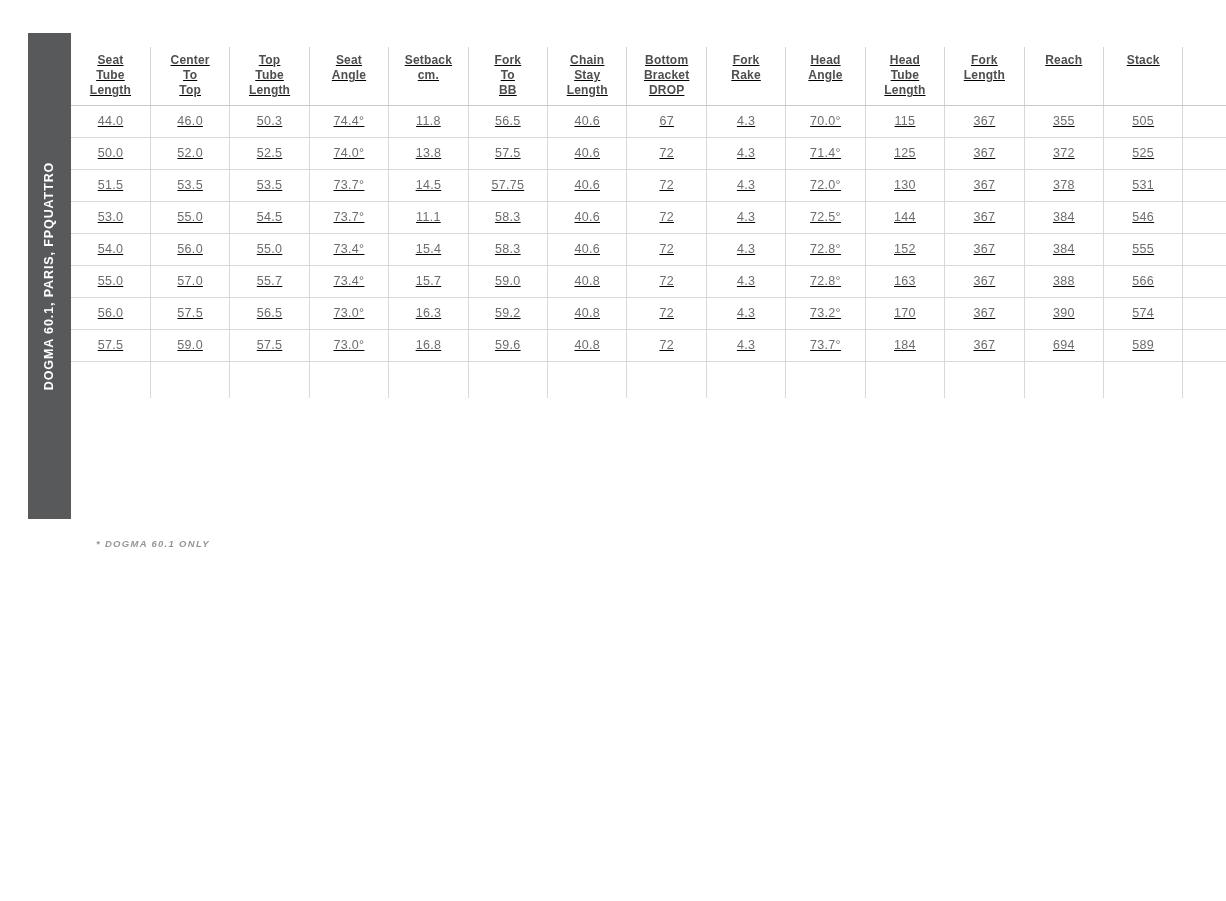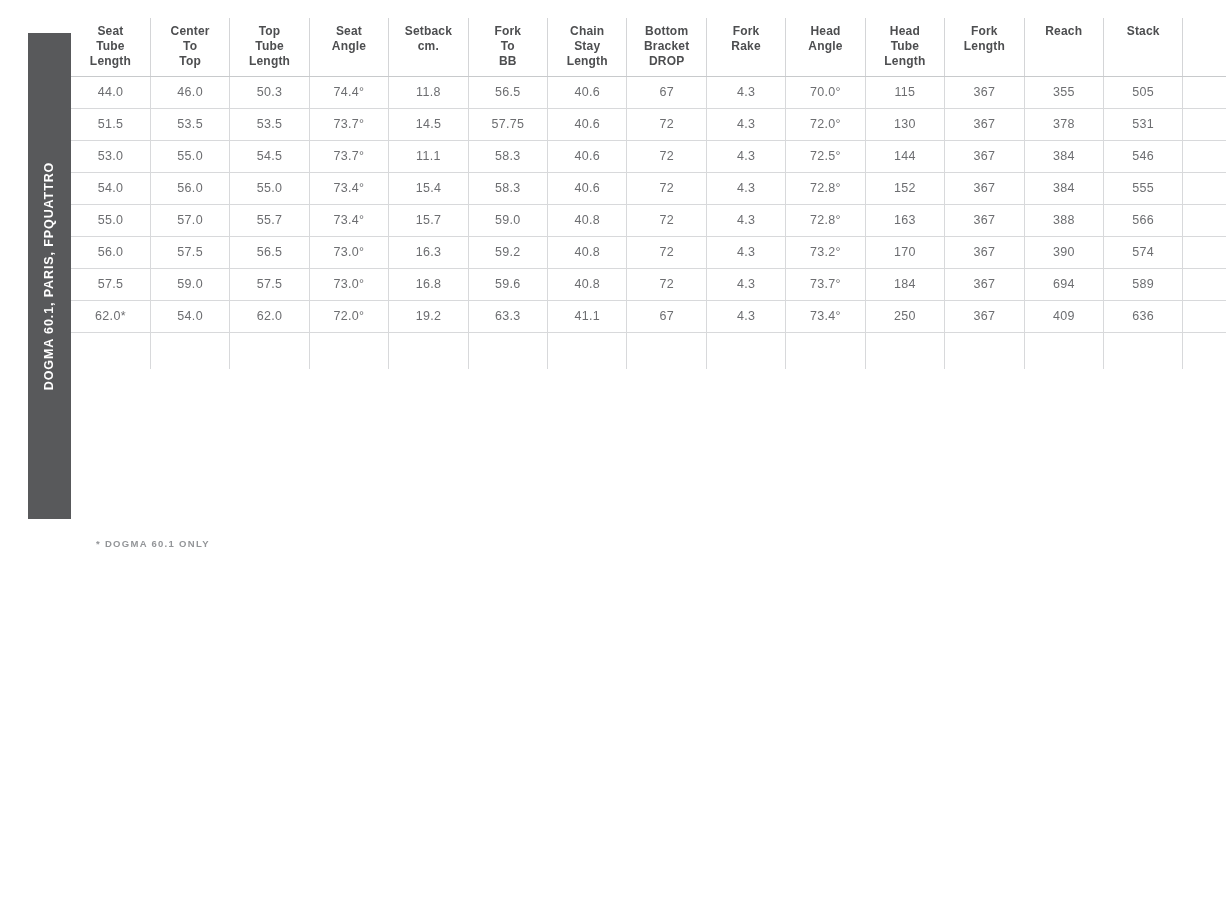--- a/index.html
+++ b/index.html
@@ -22,21 +22,21 @@
   .sidebar-text {
     transform: rotate(-90deg);
     white-space: nowrap;
     color: #ffffff;
     font-size: 12.5px;
     font-weight: bold;
     letter-spacing: 0.9px;
   }
 
   
-  .table-wrap { position: absolute; left: 71px; top: 18px; width: 1155px; }
+  .table-wrap { position: absolute; left: 71px; top: 47px; width: 1155px; text-decoration: underline; }
   table.geo {
     border-collapse: collapse;
     table-layout: fixed;
     width: 1155px;
   }
   col.c { width: 79.43px; }
   col.partial { width: auto; }
   th {
     height: 58px;
     vertical-align: top;
@@ -63,20 +63,21 @@
   }
   th.partial-cell, td.partial-cell { border-right: none; }
   tr.empty-row td { height: 37px; border-bottom: none; }
 
   .footnote {
     position: absolute; left: 96px; top: 538px;
     font-size: 9.5px;
     letter-spacing: 1.3px;
     color: #939598;
     font-weight: bold;
+    font-style: italic;
   }
 </style>
 </head>
 <body>
 
 <div class="page">
 
   <div class="sidebar">
     <span class="sidebar-text">DOGMA 60.1, PARIS, FPQUATTRO</span>
   </div>
@@ -150,20 +151,37 @@
             <td>67</td>
             <td>4.3</td>
             <td>70.0°</td>
             <td>115</td>
             <td>367</td>
             <td>355</td>
             <td>505</td>
             <td class="partial-cell"></td>
           </tr>
           <tr>
+            <td>50.0</td>
+            <td>52.0</td>
+            <td>52.5</td>
+            <td>74.0°</td>
+            <td>13.8</td>
+            <td>57.5</td>
+            <td>40.6</td>
+            <td>72</td>
+            <td>4.3</td>
+            <td>71.4°</td>
+            <td>125</td>
+            <td>367</td>
+            <td>372</td>
+            <td>525</td>
+            <td class="partial-cell"></td>
+          </tr>
+          <tr>
             <td>51.5</td>
             <td>53.5</td>
             <td>53.5</td>
             <td>73.7°</td>
             <td>14.5</td>
             <td>57.75</td>
             <td>40.6</td>
             <td>72</td>
             <td>4.3</td>
             <td>72.0°</td>
@@ -251,37 +269,20 @@
             <td>40.8</td>
             <td>72</td>
             <td>4.3</td>
             <td>73.7°</td>
             <td>184</td>
             <td>367</td>
             <td>694</td>
             <td>589</td>
             <td class="partial-cell"></td>
           </tr>
-          <tr>
-            <td>62.0*</td>
-            <td>54.0</td>
-            <td>62.0</td>
-            <td>72.0°</td>
-            <td>19.2</td>
-            <td>63.3</td>
-            <td>41.1</td>
-            <td>67</td>
-            <td>4.3</td>
-            <td>73.4°</td>
-            <td>250</td>
-            <td>367</td>
-            <td>409</td>
-            <td>636</td>
-            <td class="partial-cell"></td>
-          </tr>
           <tr class="empty-row">
             <td></td>
             <td></td>
             <td></td>
             <td></td>
             <td></td>
             <td></td>
             <td></td>
             <td></td>
             <td></td>

